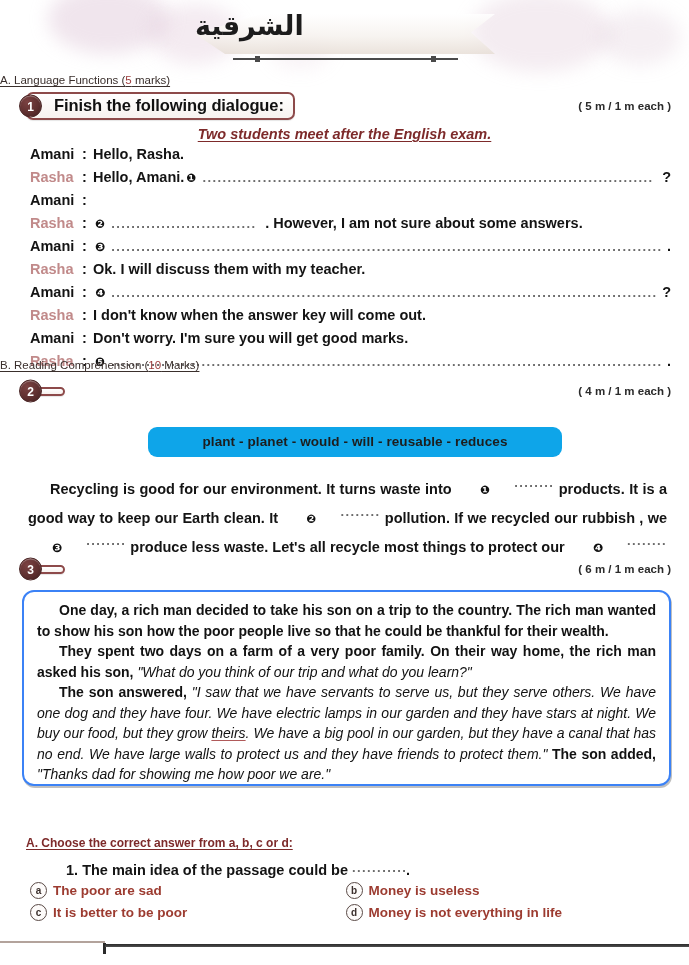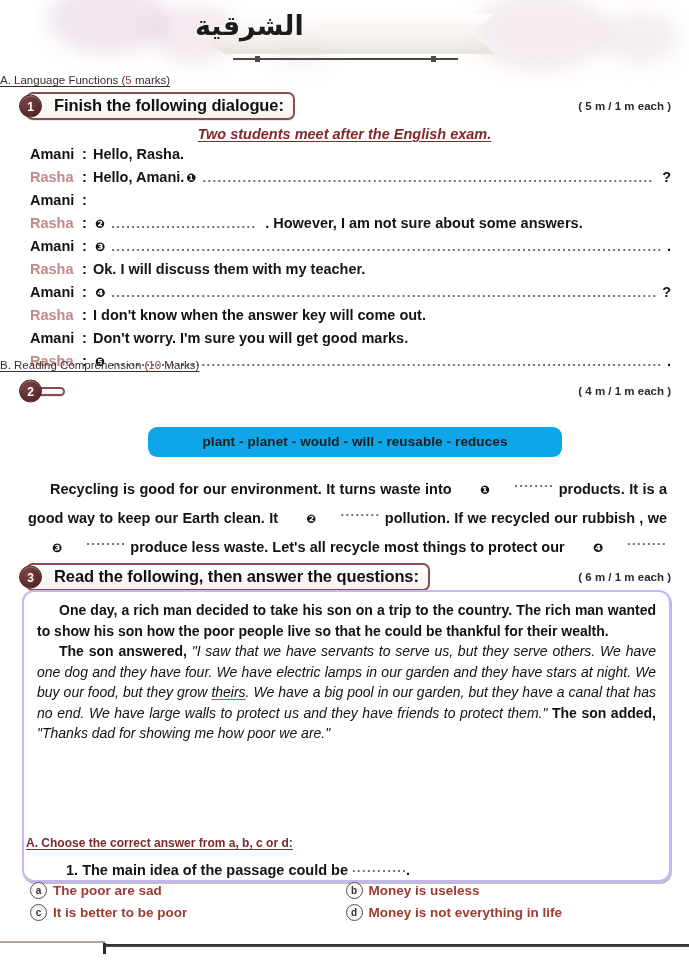--- a/index.html
+++ b/index.html
@@ -241,22 +241,22 @@
     vertical-align: baseline;
     white-space: nowrap;
   }
 
   
   .passage {
     position: absolute;
     left: 22px;
     right: 18px;
     top: 590px;
-    height: 292px;
-    border: 2px solid #c4b5fd;
+    height: 196px;
+    border: 2px solid #3b82f6;
     border-radius: 12px;
     background: #ffffff;
     box-sizing: border-box;
     padding: 8px 13px 6px;
     font-size: 14px;
     line-height: 20.5px;
     color: #121212;
     text-align: justify;
     box-shadow: 1px 2px 0 rgba(0,0,0,.25);
   }
@@ -456,27 +456,27 @@
   <span class="q-marks">( 4 m / 1 m each )</span>
 </div>
 
 <div class="wordbank">plant - planet - would - will - reusable - reduces</div>
 
 <div class="cloze"><span>Recycling is good for our environment. It turns waste into </span><span class="bnum">❶</span><span class="gap">.............</span><span> products. It is a good way to keep our Earth clean. It </span><span class="bnum">❷</span><span class="gap">.............</span><span> pollution. If we recycled our rubbish , we </span><span class="bnum">❸</span><span class="gap">.............</span><span> produce less waste. Let's all recycle most things to protect our </span><span class="bnum">❹</span><span class="gap">.............</span><span> .</span></div>
 
 <div class="q-row" id="q3-row">
   <div class="q-box">
     <span class="q-badge">3</span>
-    <span class="q-title">Read the following, then answer the questions:</span>
   </div>
   <span class="q-marks">( 6 m / 1 m each )</span>
 </div>
 
 <div class="passage">
   <p>One day, a rich man decided to take his son on a trip to the country. The rich man wanted to show his son how the poor people live so that he could be thankful for their wealth.</p>
+  <p><span>They spent two days on a farm of a very poor family. On their way home, the rich man asked his son, </span><span class="it">"What do you think of our trip and what do you learn?"</span></p>
   <p><span>The son answered, </span><span class="it">"I saw that we have servants to serve us, but they serve others. We have one dog and they have four. We have electric lamps in our garden and they have stars at night. We buy our food, but they grow </span><span class="underlined">theirs</span><span class="it">. We have a big pool in our garden, but they have a canal that has no end. We have large walls to protect us and they have friends to protect them." </span><span>The son added, </span><span class="it">"Thanks dad for showing me how poor we are."</span></p>
 </div>
 
 <div class="part-a-title">A. Choose the correct answer from a, b, c or d:</div>
 
 <div class="mcq-stem"><span>1.</span>&nbsp;<span>The main idea of the passage could be</span>&nbsp;<span class="gap">...........</span><span>.</span></div>
 
 <div class="mcq-grid">
   <div class="mcq-option">
     <span class="opt-letter">a</span>

